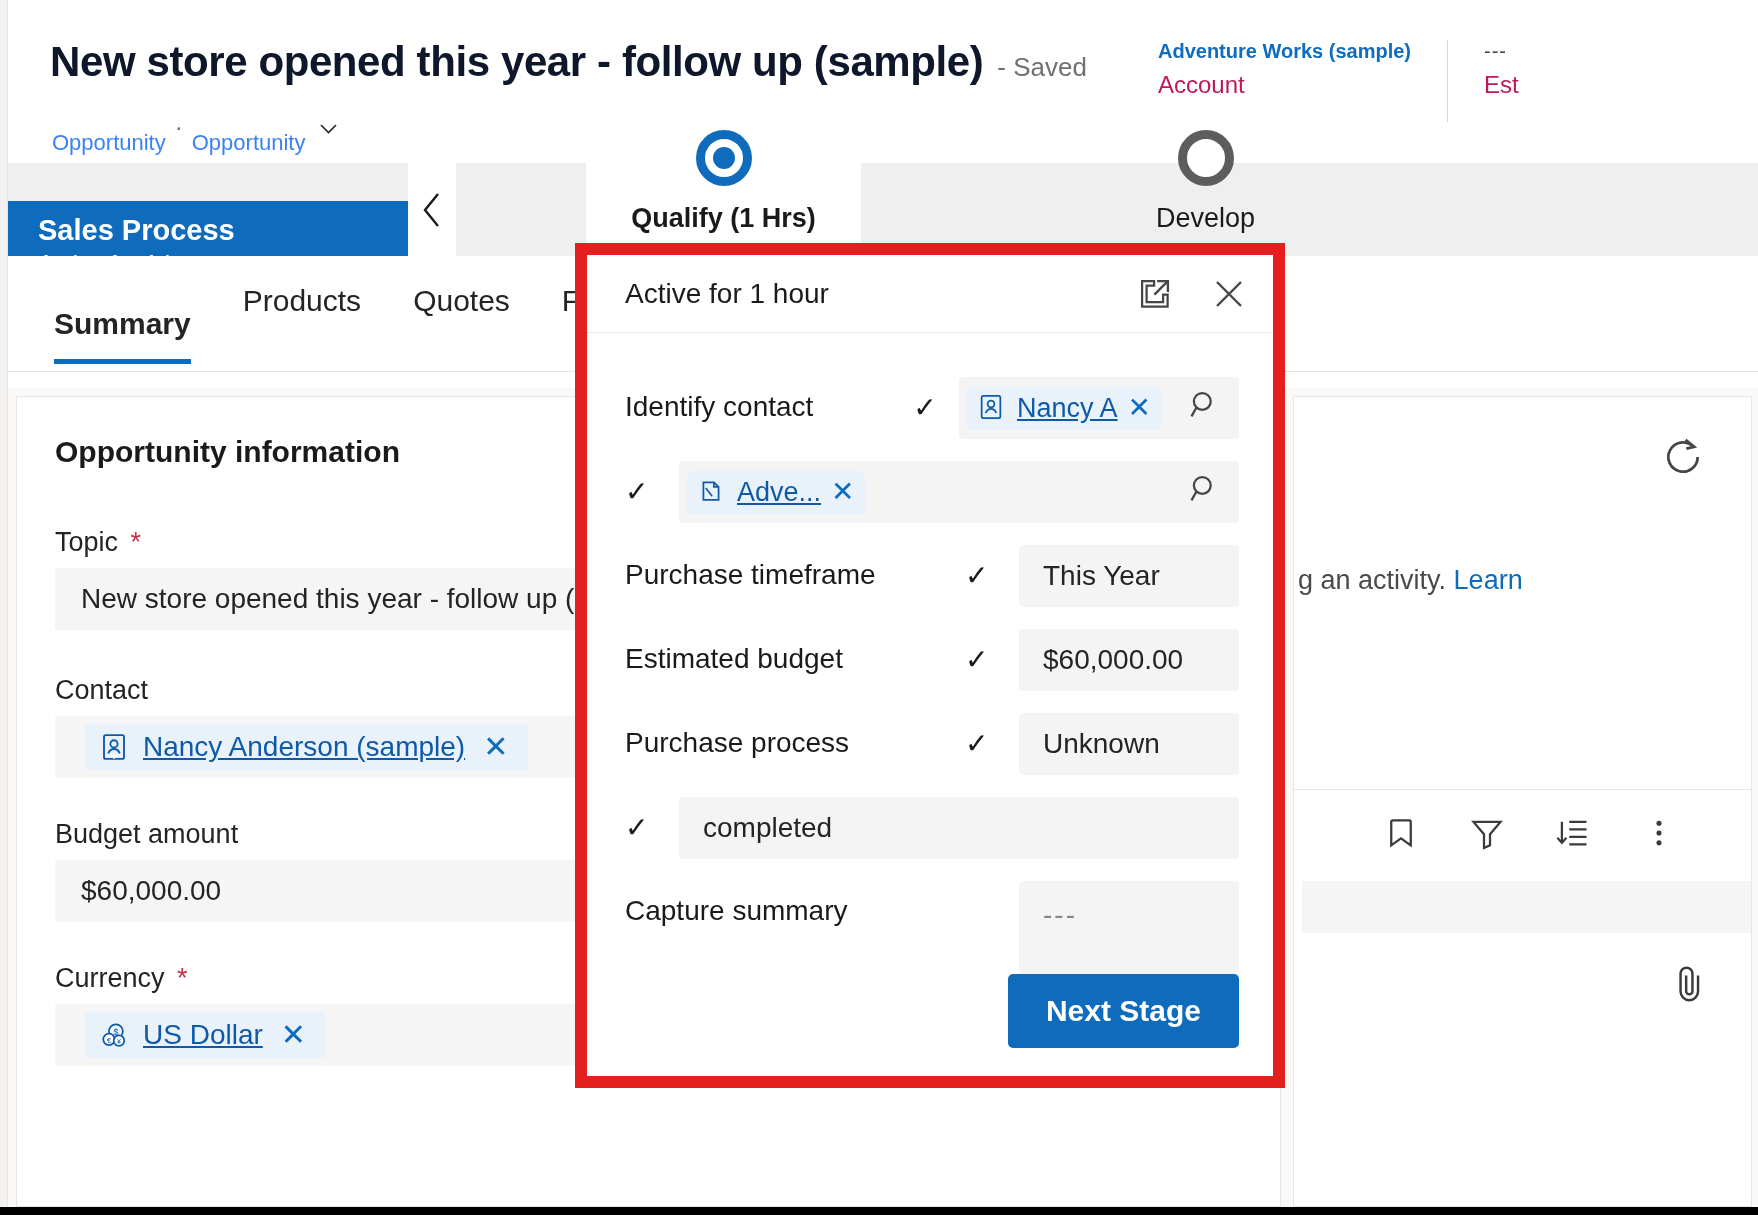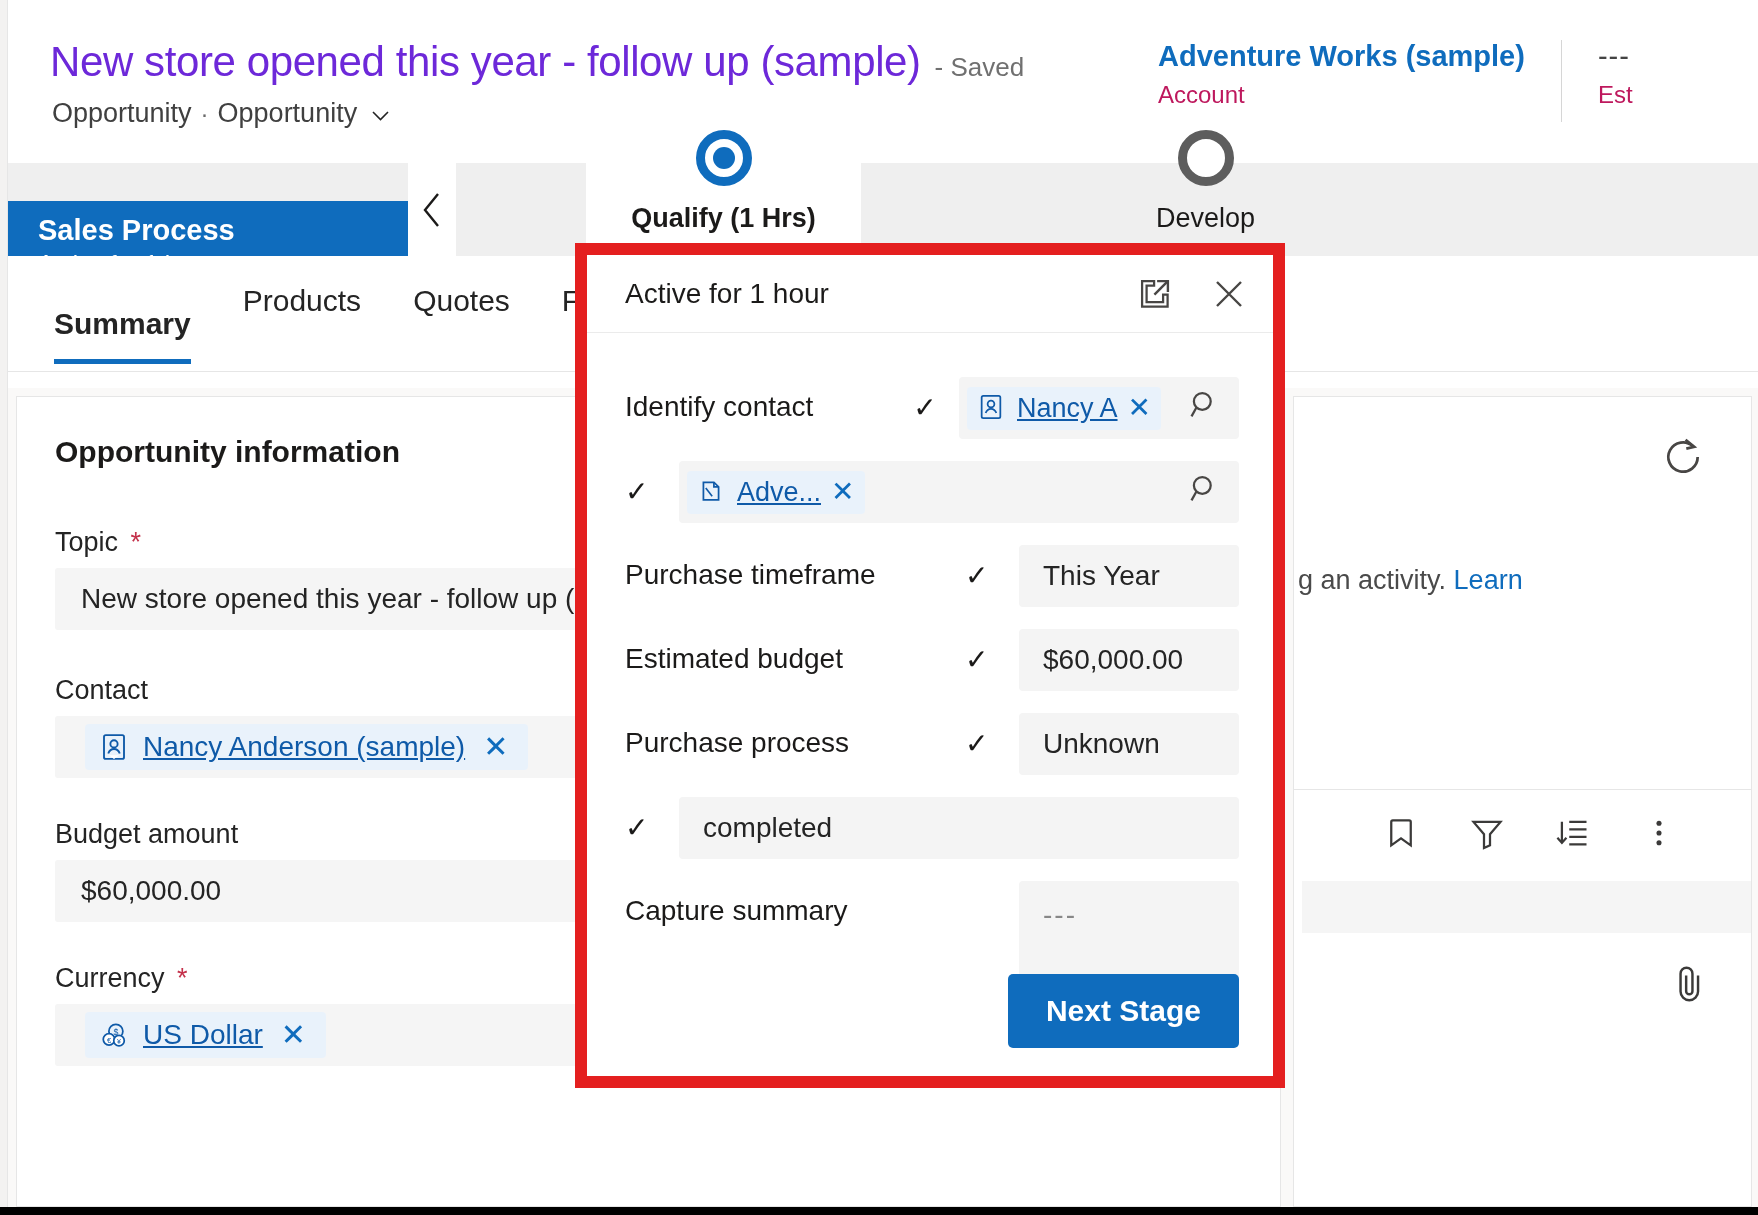--- a/index.html
+++ b/index.html
@@ -28,44 +28,44 @@
   
   .header {
     position: absolute; left: 8px; top: 0; right: 0; height: 150px;
     background: #fff;
   }
   .title-row {
     position: absolute; left: 42px; top: 38px;
     display: flex; align-items: baseline;
   }
   .rec-title {
-    font-size: 42px; font-weight: 400; color: #6d28d9;
+    font-size: 42px; font-weight: 700; color: #0f172a;
     letter-spacing: -0.4px; white-space: nowrap;
   }
   .saved-text {
     font-size: 26px; color: #707070; margin-left: 14px; white-space: nowrap;
   }
   .subtitle-row {
     position: absolute; left: 44px; top: 98px;
     display: flex; align-items: center; gap: 9px;
   }
-  .subtitle-text { font-size: 27px; color: #404040; }
+  .subtitle-text { font-size: 22px; color: #3b82f6; margin-top: 32px; }
   .subtitle-dot { font-size: 24px; color: #6a6a6a; }
   .chev-down {
     display: inline-block; width: 17px; height: 10px; margin-left: 6px;
     position: relative; top: 2px;
   }
   .chev-down svg { display: block; }
 
   .header-right {
     position: absolute; left: 1150px; top: 40px;
     display: flex; align-items: flex-start;
   }
   .hr-col { display: flex; flex-direction: column; }
-  .hr-primary { font-size: 29px; color: #0f6cbd; font-weight: 600; white-space: nowrap; }
+  .hr-primary { font-size: 20px; color: #0f6cbd; font-weight: 600; white-space: nowrap; }
   .hr-primary.muted { color: #444; font-weight: 400; letter-spacing: 1px; }
   .hr-secondary { font-size: 24px; color: #be185d; margin-top: 8px; }
   .hr-divider {
     width: 1px; background: #d6d6d6; height: 82px; margin: 0 36px;
   }
 
   
   .bpf {
     position: absolute; left: 8px; top: 163px; right: 0; height: 93px;
     background: #efefef;

